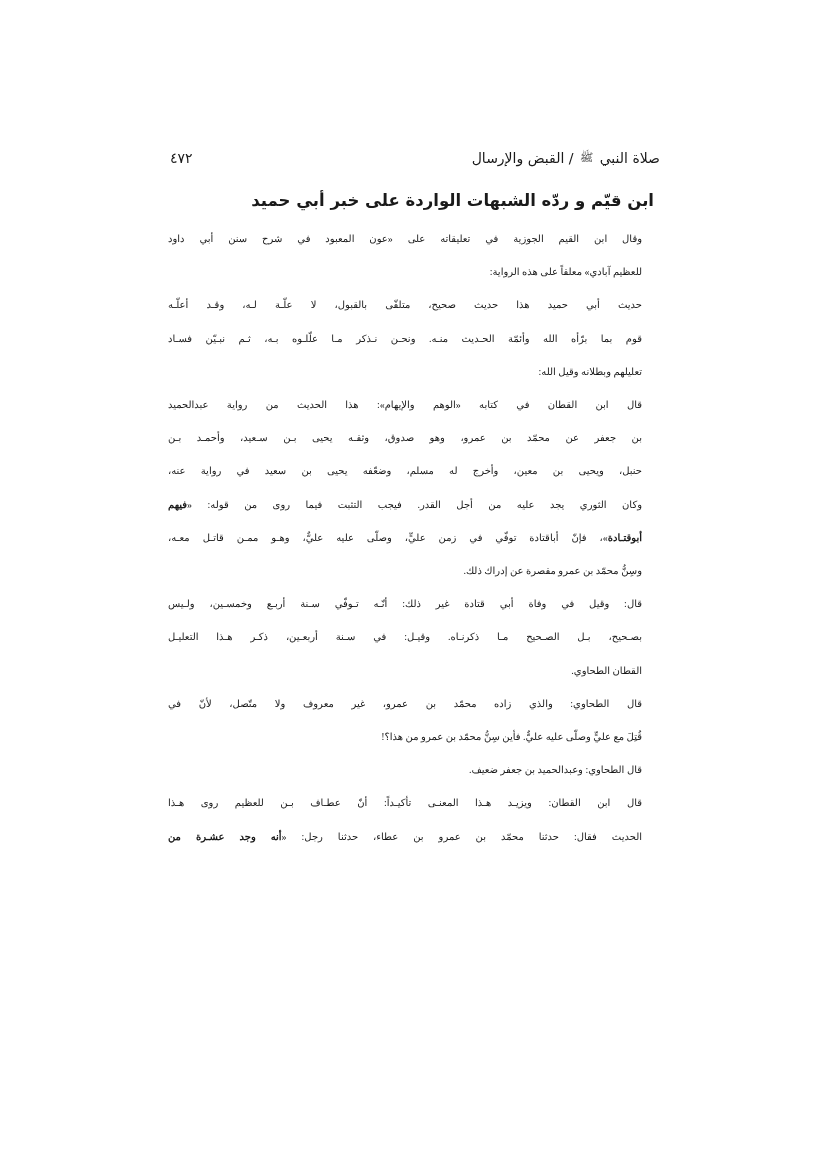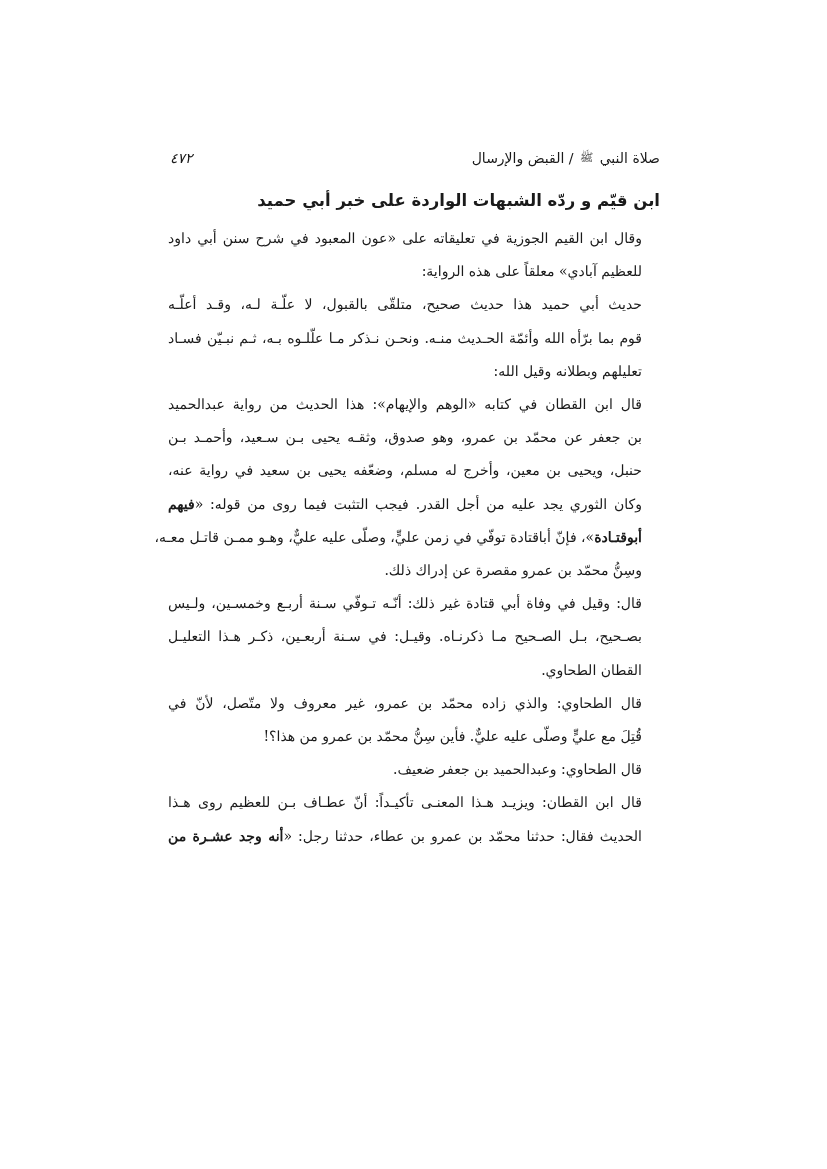--- a/index.html
+++ b/index.html
@@ -27,40 +27,40 @@
       flex-direction: row;
       justify-content: space-between;
       align-items: baseline;
       height: 26px;
       font-size: 14px;
       font-family: "DejaVu Sans", "Liberation Sans", sans-serif;
     }
     .page-number {
       font-size: 14px;
       padding-left: 2px;
-      font-style: italic;
     }
     .header-title .honorific {
       font-size: 11px;
       vertical-align: 2px;
       margin: 0 2px;
     }
     .section-heading {
-      margin: 10px 0 6px 0;
+      margin: 10px 6px 6px 0;
       font-family: "DejaVu Sans", "Liberation Sans", sans-serif;
       font-weight: bold;
       font-size: 16.5px;
       line-height: 30px;
       white-space: nowrap;
     }
     .body-text {
-      font-size: 14px;
+      font-size: 10px;
       line-height: 33.2px;
       text-align: justify;
       text-align-last: right;
+      font-family: Liberation Serif, serif;
     }
     .para {
       margin: 0;
       text-indent: 18px;
     }
     .line {
       display: block;
       white-space: nowrap;
       text-align: justify;
       text-align-last: justify;

